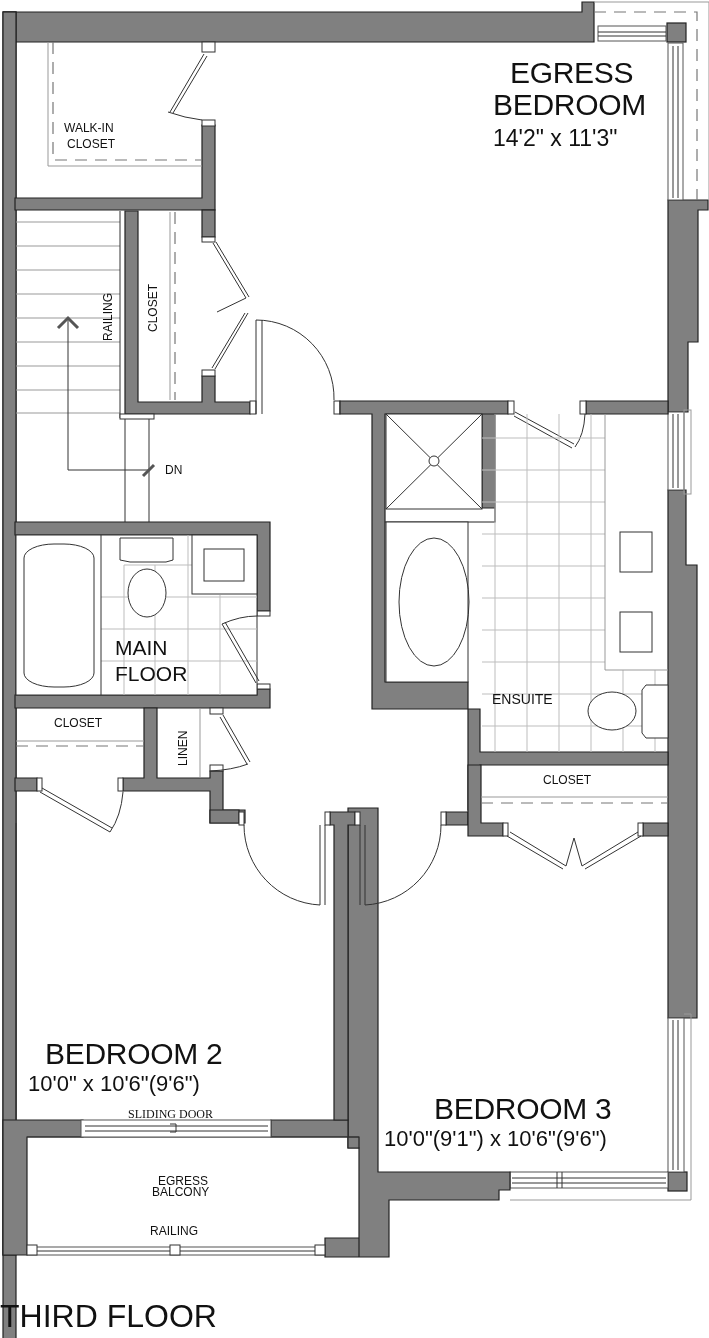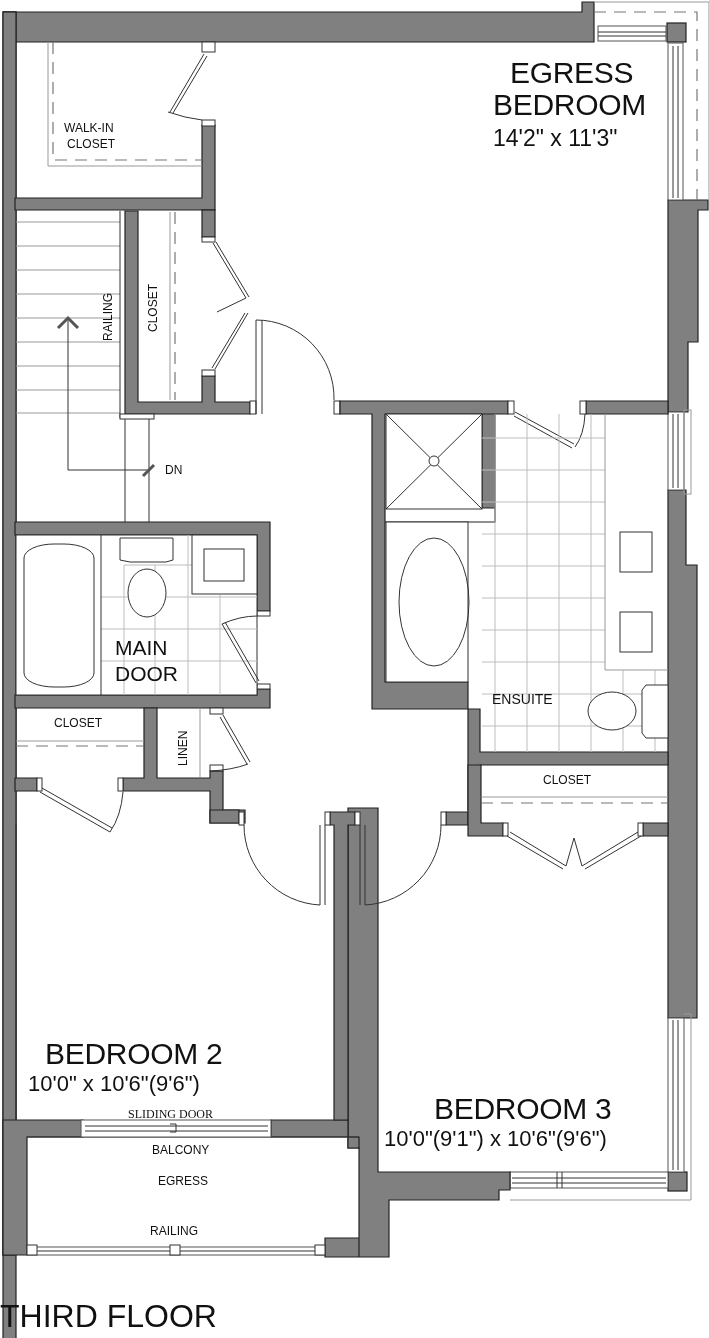--- a/index.html
+++ b/index.html
@@ -246,32 +246,32 @@
 <div class="lbl dim" style="left:493px; top:127px;">14'2" x 11'3"</div>
 
 <div class="lbl xs" style="left:64px; top:122px;">WALK-IN</div>
 <div class="lbl xs" style="left:67px; top:138px;">CLOSET</div>
 
 <div class="lbl xs rot" style="left:147px; top:332px;">CLOSET</div>
 <div class="lbl xs rot" style="left:102px; top:341px;">RAILING</div>
 <div class="lbl xs" style="left:165px; top:464px;">DN</div>
 
 <div class="lbl" style="left:115px; top:637px; font-size:21px;">MAIN</div>
-<div class="lbl" style="left:115px; top:663px; font-size:21px;">DOOR</div>
+<div class="lbl" style="left:115px; top:663px; font-size:21px;">FLOOR</div>
 
 <div class="lbl" style="left:492px; top:692px; font-size:14px;">ENSUITE</div>
 
 <div class="lbl xs" style="left:54px; top:717px;">CLOSET</div>
 <div class="lbl xs rot" style="left:177px; top:766px;">LINEN</div>
 <div class="lbl xs" style="left:543px; top:774px;">CLOSET</div>
 
 <div class="lbl big" style="left:45px; top:1039px;">BEDROOM 2</div>
 <div class="lbl dim" style="left:28px; top:1073px; font-size:22px;">10'0" x 10'6"(9'6")</div>
 <div class="lbl xs" style="left:128px; top:1108px;font-family:Liberation Serif, serif;">SLIDING DOOR</div>
 
 <div class="lbl big" style="left:434px; top:1094px;">BEDROOM 3</div>
 <div class="lbl dim" style="left:384px; top:1128px; font-size:22px;">10'0"(9'1") x 10'6"(9'6")</div>
 
 <div class="lbl xs" style="left:158px; top:1175px;">EGRESS</div>
-<div class="lbl xs" style="left:152px; top:1144px;text-align:right;">BALCONY</div>
+<div class="lbl xs" style="left:152px; top:1186px;text-align:right;">BALCONY</div>
 <div class="lbl xs" style="left:150px; top:1225px;">RAILING</div>
 
 <div class="lbl title" style="left:0px; top:1300px;">THIRD FLOOR</div>
 
 </body></html>

